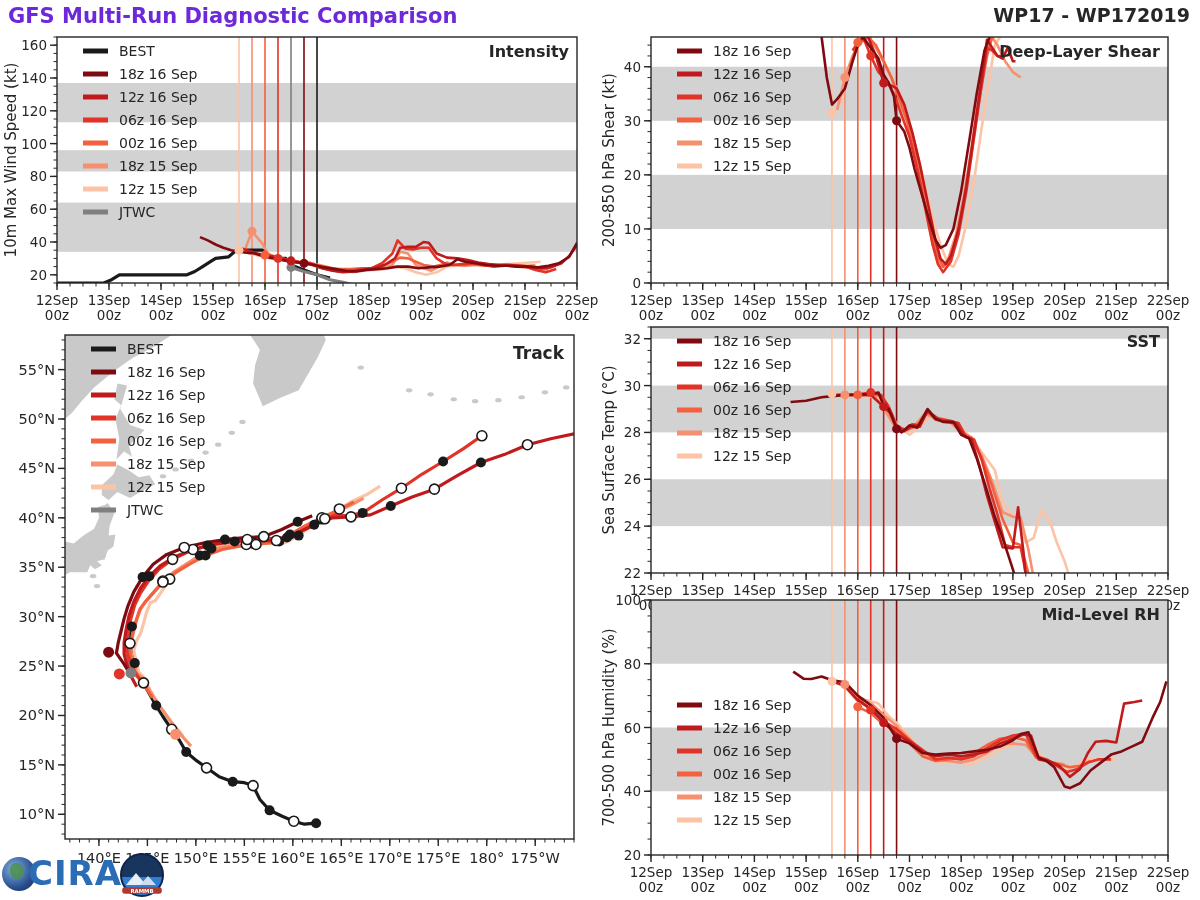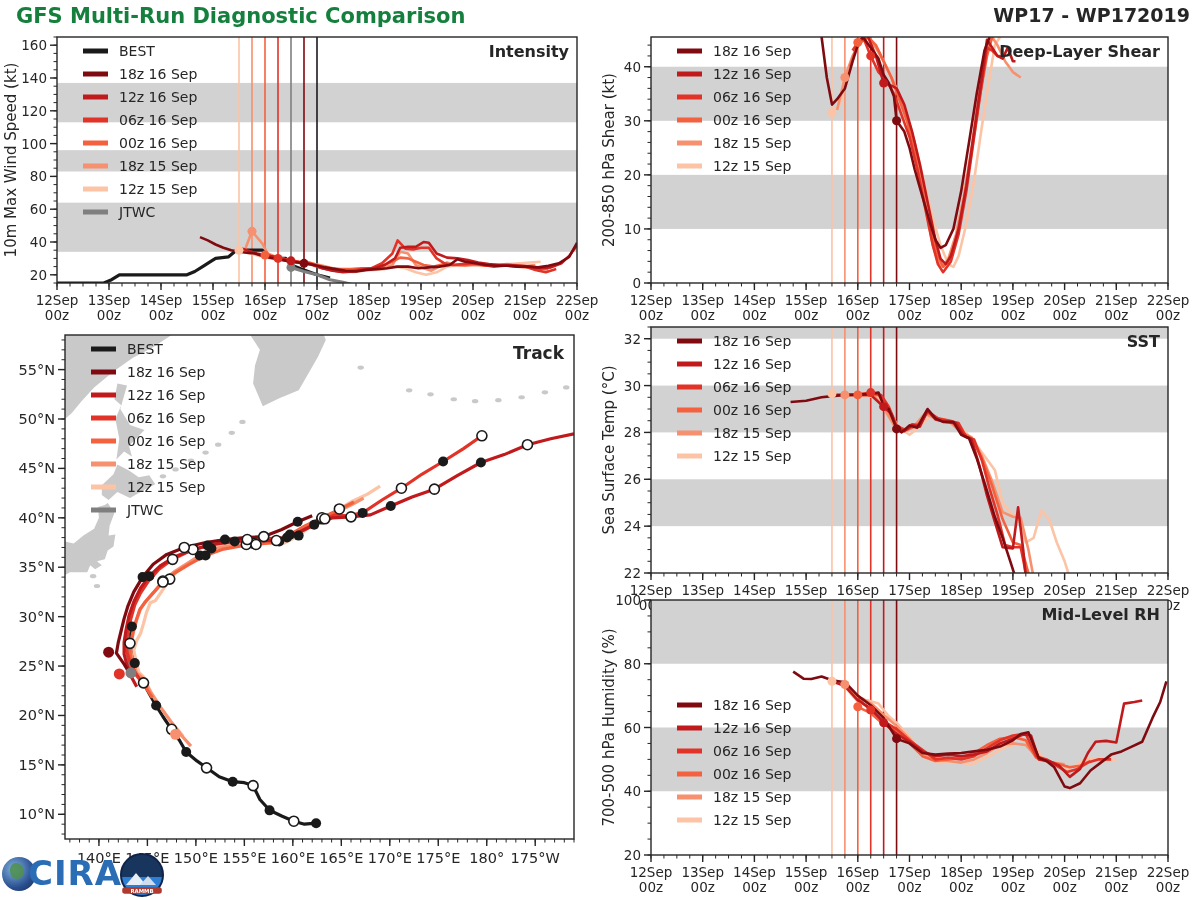--- a/index.html
+++ b/index.html
@@ -1,18 +1,18 @@
 <!DOCTYPE html>
 <html><head>
 <meta charset="utf-8">
 <style>
   html,body{margin:0;padding:0;background:#ffffff;}
   #stage{position:relative;width:1200px;height:900px;background:#ffffff;overflow:hidden;
          font-family:"DejaVu Sans","Liberation Sans",sans-serif;}
-  .main-title{position:absolute;top:4px;left:16px;font-size:21px;font-weight:bold;color:#15803d;}
+  .main-title{position:absolute;top:4px;left:8px;font-size:21px;font-weight:bold;color:#6d28d9;}
   .storm-title{position:absolute;top:4px;right:10px;font-size:19px;font-weight:bold;color:#262626;}
   svg text{font-family:"DejaVu Sans","Liberation Sans",sans-serif;}
   #logo{position:absolute;left:2px;top:851px;width:200px;height:48px;}
   .cira-text{position:absolute;left:26px;top:2px;font-size:34px;font-weight:bold;color:#2a6db5;
              letter-spacing:1px;font-style:normal;}
   .globe{position:absolute;left:0px;top:6px;width:34px;height:34px;border-radius:50%;
          background:radial-gradient(circle at 35% 35%, #7fb2e0 0%, #2a4f8f 60%, #16294f 100%);}
   .globe-land{position:absolute;left:8px;top:12px;width:14px;height:16px;border-radius:45% 60% 50% 55%;
          background:#4f8f4a;opacity:.85;}
   .badge{position:absolute;left:118px;top:2px;width:44px;height:44px;border-radius:50%;

